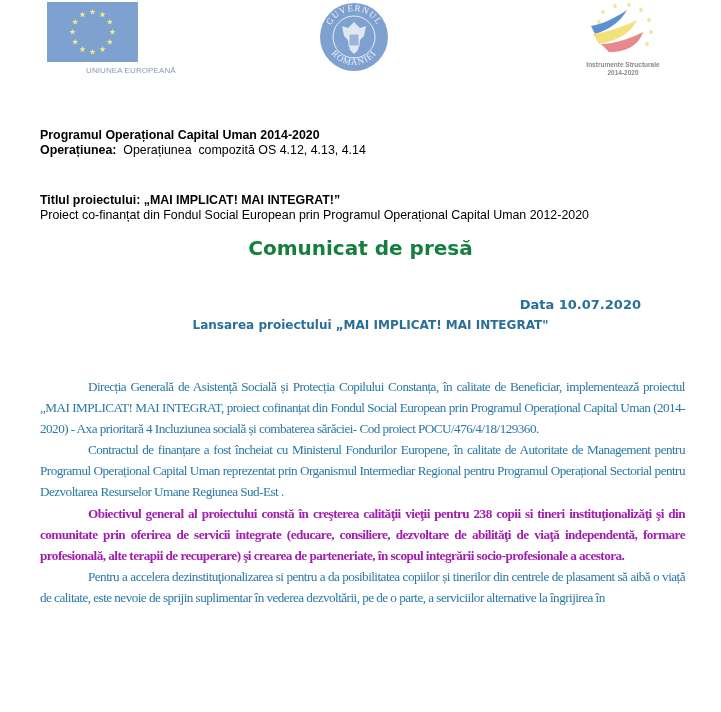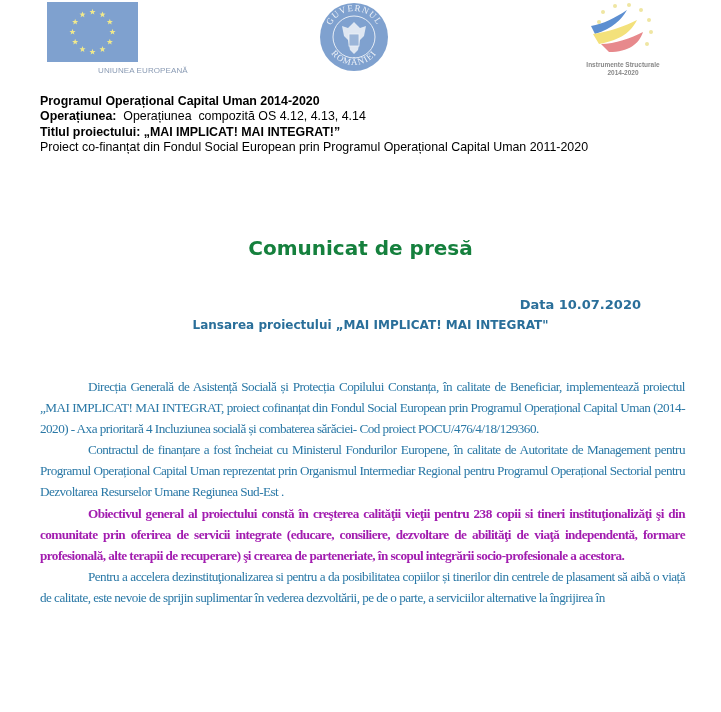--- a/index.html
+++ b/index.html
@@ -1,26 +1,26 @@
 <!DOCTYPE html>
 <html><head>
 <meta charset="utf-8">
 <style>
   html, body { margin: 0; padding: 0; background: #ffffff; }
   body { width: 721px; height: 712px; overflow: hidden; position: relative; font-family: "Liberation Sans", sans-serif; }
   .logos { position: absolute; top: 0; left: 0; width: 721px; height: 90px; }
   .eu-logo { position: absolute; left: 47px; top: 2px; width: 91px; height: 60px; background: #7fa1cf; }
-  .eu-caption { position: absolute; left: 59px; top: 66px; width: 95px; font-size: 8px; color: #8a9bb4; letter-spacing: 0.1px; white-space: nowrap; padding-left: 39px; }
+  .eu-caption { position: absolute; left: 47px; top: 66px; width: 95px; font-size: 8px; color: #8a9bb4; letter-spacing: 0.1px; white-space: nowrap; padding-left: 39px; }
   .gov-logo { position: absolute; left: 318px; top: 2px; width: 72px; height: 70px; }
   .is-logo { position: absolute; left: 585px; top: 0px; width: 80px; height: 62px; }
   .is-caption { position: absolute; left: 578px; top: 61px; width: 90px; text-align: center; font-size: 6.5px; font-weight: bold; color: #888; line-height: 8px; }
 
   .header-block { position: absolute; left: 40px; top: 94px; font-size: 12.4px; line-height: 15.3px; color: #000; }
   .header-block div { white-space: nowrap; }
-  .b { font-weight: bold; }
+  .b { font-weight: bold; margin-top: 34px; }
 
   .title { position: absolute; left: 0; width: 721px; top: 236px; text-align: center; font-family: "DejaVu Sans", sans-serif; font-weight: bold; font-size: 20px; color: #15803d; }
   .date { position: absolute; right: 80px; top: 265px; font-family: "DejaVu Sans", sans-serif; font-weight: bold; font-size: 13px; color: #2a6f9a; margin-top: 32px; }
   .subtitle { position: absolute; left: 0; width: 721px; top: 318px; text-align: center; font-family: "DejaVu Sans", sans-serif; font-weight: bold; font-size: 12px; color: #2a6f9a; padding-left: 20px; box-sizing: border-box; }
 
   .body-text { position: absolute; left: 40px; top: 376px; width: 645px; font-family: Liberation Serif, serif; font-size: 13.2px; line-height: 21.1px; color: #2a78a6; text-align: justify; font-stretch: condensed; }
   .body-text p { margin: 0; text-indent: 48px; }
   .body-text p.bold { font-weight: bold; color: #a21caf; }
   .body-text .cond { letter-spacing: -0.55px; }
 </style>
@@ -86,21 +86,21 @@
   <div class="is-caption">
     <div>Instrumente Structurale</div>
     <div>2014-2020</div>
   </div>
 </div>
 
 <div class="header-block">
   <div class="b">Programul Operațional Capital Uman 2014-2020</div>
   <div><span class="b">Operațiunea:</span><span style="white-space:pre">  Operațiunea  compozită OS 4.12, 4.13, 4.14</span></div>
   <div class="b"><span>Titlul proiectului:</span><span> „MAI IMPLICAT! MAI INTEGRAT!”</span></div>
-  <div>Proiect co-finanțat din Fondul Social European prin Programul Operațional Capital Uman 2011-2020</div>
+  <div>Proiect co-finanțat din Fondul Social European prin Programul Operațional Capital Uman 2012-2020</div>
 </div>
 
 <div class="title">Comunicat de presă</div>
 <div class="date">Data 10.07.2020</div>
 <div class="subtitle">Lansarea proiectului „MAI IMPLICAT! MAI INTEGRAT"</div>
 
 <div class="body-text">
   <p class="cond" style="white-space:pre-line">Direcția Generală de Asistență Socială și Protecția Copilului Constanța, în calitate de Beneficiar, implementează proiectul „MAI IMPLICAT! MAI INTEGRAT, proiect cofinanțat din Fondul Social European prin Programul Operațional Capital Uman (2014-2020)                     - Axa prioritară 4 Incluziunea socială și combaterea sărăciei- Cod proiect POCU/476/4/18/129360.</p>
   <p class="cond">Contractul de finanțare a fost încheiat cu Ministerul Fondurilor Europene, în calitate de Autoritate de Management pentru Programul Operațional Capital Uman reprezentat prin Organismul Intermediar Regional pentru Programul Operațional Sectorial pentru Dezvoltarea Resurselor Umane Regiunea Sud-Est .</p>
   <p class="bold cond">Obiectivul general al proiectului constă în creşterea calităţii vieţii pentru 238 copii si tineri instituţionalizăţi şi din comunitate prin oferirea de servicii integrate (educare, consiliere, dezvoltare de abilităţi de viaţă independentă, formare profesională, alte terapii de recuperare) şi crearea de parteneriate, în scopul integrării socio-profesionale a acestora.</p>

